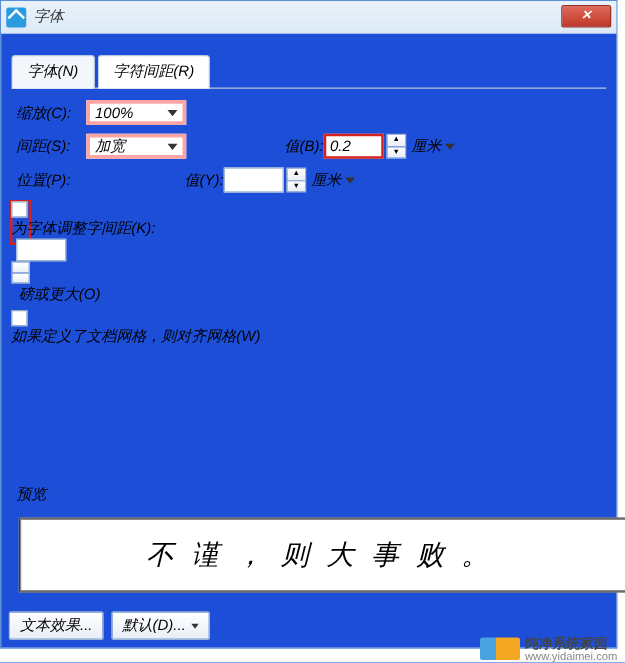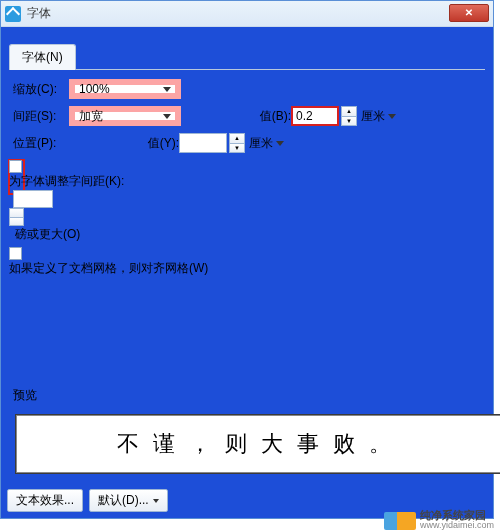--- a/index.html
+++ b/index.html
@@ -11,20 +11,21 @@
       height: 530px;
       position: relative;
       overflow: hidden;
     }
     .window {
       width: 494px;
       height: 519px;
       border: 1px solid #5a8fd6;
       background: #fff;
       position: relative;
+      font-style: italic;
     }
     .titlebar {
       height: 26px;
       background: linear-gradient(to bottom, #eaf3fb 0%, #dce9f7 100%);
       border-bottom: 1px solid #c9d9ec;
       display: flex;
       align-items: center;
       padding: 0 4px;
       position: relative;
     }
@@ -87,23 +88,23 @@
       border-bottom: 1px solid #fff;
     }
     .row {
       display: flex;
       align-items: center;
       margin: 5px 0;
       height: 22px;
     }
     .lbl { width: 60px; text-align: left; padding-left: 4px; }
     .select {
-      width: 112px;
+      width: 80px;
       height: 20px;
-      border: 6px solid #fca5a5;
+      border: 3px solid #fca5a5;
       background: #fff;
       display: flex;
       align-items: center;
       justify-content: space-between;
       padding: 0 4px;
       cursor: pointer;
     }
     .select .arrow {
       width: 0; height: 0;
       border-left: 4px solid transparent;
@@ -237,21 +238,21 @@
       border-left:3px solid transparent;
       border-right:3px solid transparent;
       border-top:4px solid #333;
       margin-left:4px;
     }
     .watermark {
       position: absolute;
       right: 6px;
       bottom: 0px;
       display: flex;
-      align-items: flex-end;
+      align-items: flex-start;
       gap: 4px;
       font-size: 11px;
       color: #444;
     }
     .wm-flag {
       width: 32px; height: 18px;
       background: linear-gradient(90deg, #4aa3e0 40%, #f5a623 40%);
       border-radius: 2px;
     }
     .wm-text { display:flex; flex-direction:column; line-height:1; }
@@ -265,20 +266,21 @@
   <div class="titlebar">
     <div class="app-icon"></div>
     <span class="title-text">字体</span>
     <div class="close-btn">✕</div>
   </div>
 
   <div class="body-area">
 
     <div class="tabs">
       <div class="tab">字体(N)</div>
+      <div class="tab active">字符间距(R)</div>
     </div>
 
     <div class="row">
       <span class="lbl">缩放(C):</span>
       <div class="select">
         <span>100%</span>
         <span class="arrow"></span>
       </div>
     </div>
 

